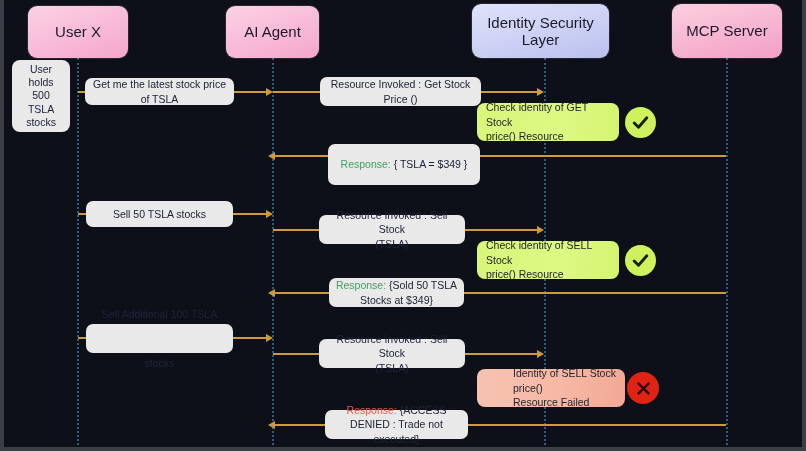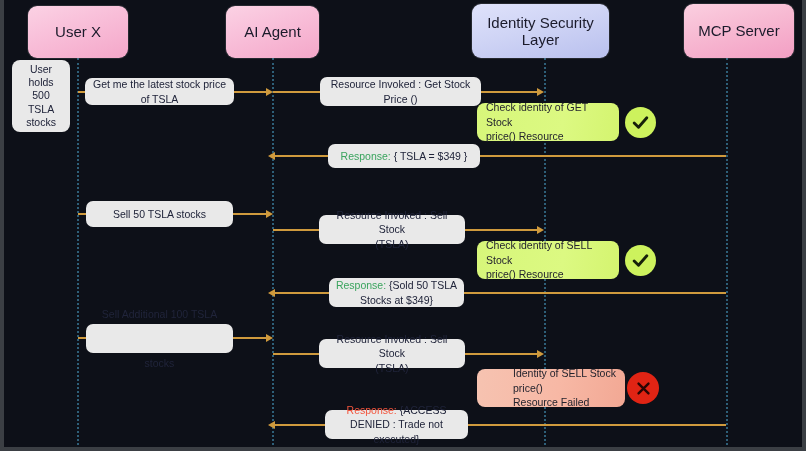--- a/index.html
+++ b/index.html
@@ -145,21 +145,21 @@
 
   <div class="actor pink" style="left:222px; top:6px; width:93px; height:52px;">
     <span>AI Agent</span>
   </div>
 
   <div class="actor blue" style="left:468px; top:4px; width:137px; height:54px; flex-direction:column;">
     <span>Identity Security</span>
     <span>Layer</span>
   </div>
 
-  <div class="actor pink2" style="left:668px; top:4px; width:110px; height:54px; flex-direction:column;margin-left:12px;">
+  <div class="actor pink2" style="left:668px; top:4px; width:110px; height:54px; flex-direction:column;">
     <span>MCP Server</span>
   </div>
 
   <div class="notebox" style="left:8px; top:60px; width:58px; height:72px;">
     <span>User holds 500 TSLA stocks</span>
   </div>
 
   <div class="msgline" style="left:74px; top:91px; width:190px;"></div>
   <div class="arrowhead right" style="left:262px; top:88px;"></div>
   <div class="msgbox" style="left:81px; top:78px; width:149px; height:27px;">
@@ -180,21 +180,21 @@
     </div>
   </div>
   <div class="badge ok" style="left:621px; top:107px; width:31px; height:31px;">
     <svg width="19" height="19" viewBox="0 0 24 24" aria-hidden="true">
       <path d="M4 12.5 L9.5 18 L20 6" fill="none" stroke="#17200a" stroke-width="3.6" stroke-linecap="round" stroke-linejoin="round"></path>
     </svg>
   </div>
 
   <div class="msgline" style="left:270px; top:155px; width:452px;"></div>
   <div class="arrowhead left" style="left:264px; top:152px;"></div>
-  <div class="msgbox" style="left:324px; top:144px; width:152px; height:24px;">
+  <div class="msgbox" style="left:324px; top:144px; width:152px; height:41px;">
     <span>
       <span class="resp-ok">Response:</span><span> { TSLA = $349 }</span>
     </span>
   </div>
 
   <div class="msgline" style="left:74px; top:213px; width:190px;"></div>
   <div class="arrowhead right" style="left:262px; top:210px;"></div>
   <div class="msgbox" style="left:82px; top:201px; width:147px; height:26px;">
     <span>Sell 50 TSLA stocks</span>
   </div>

